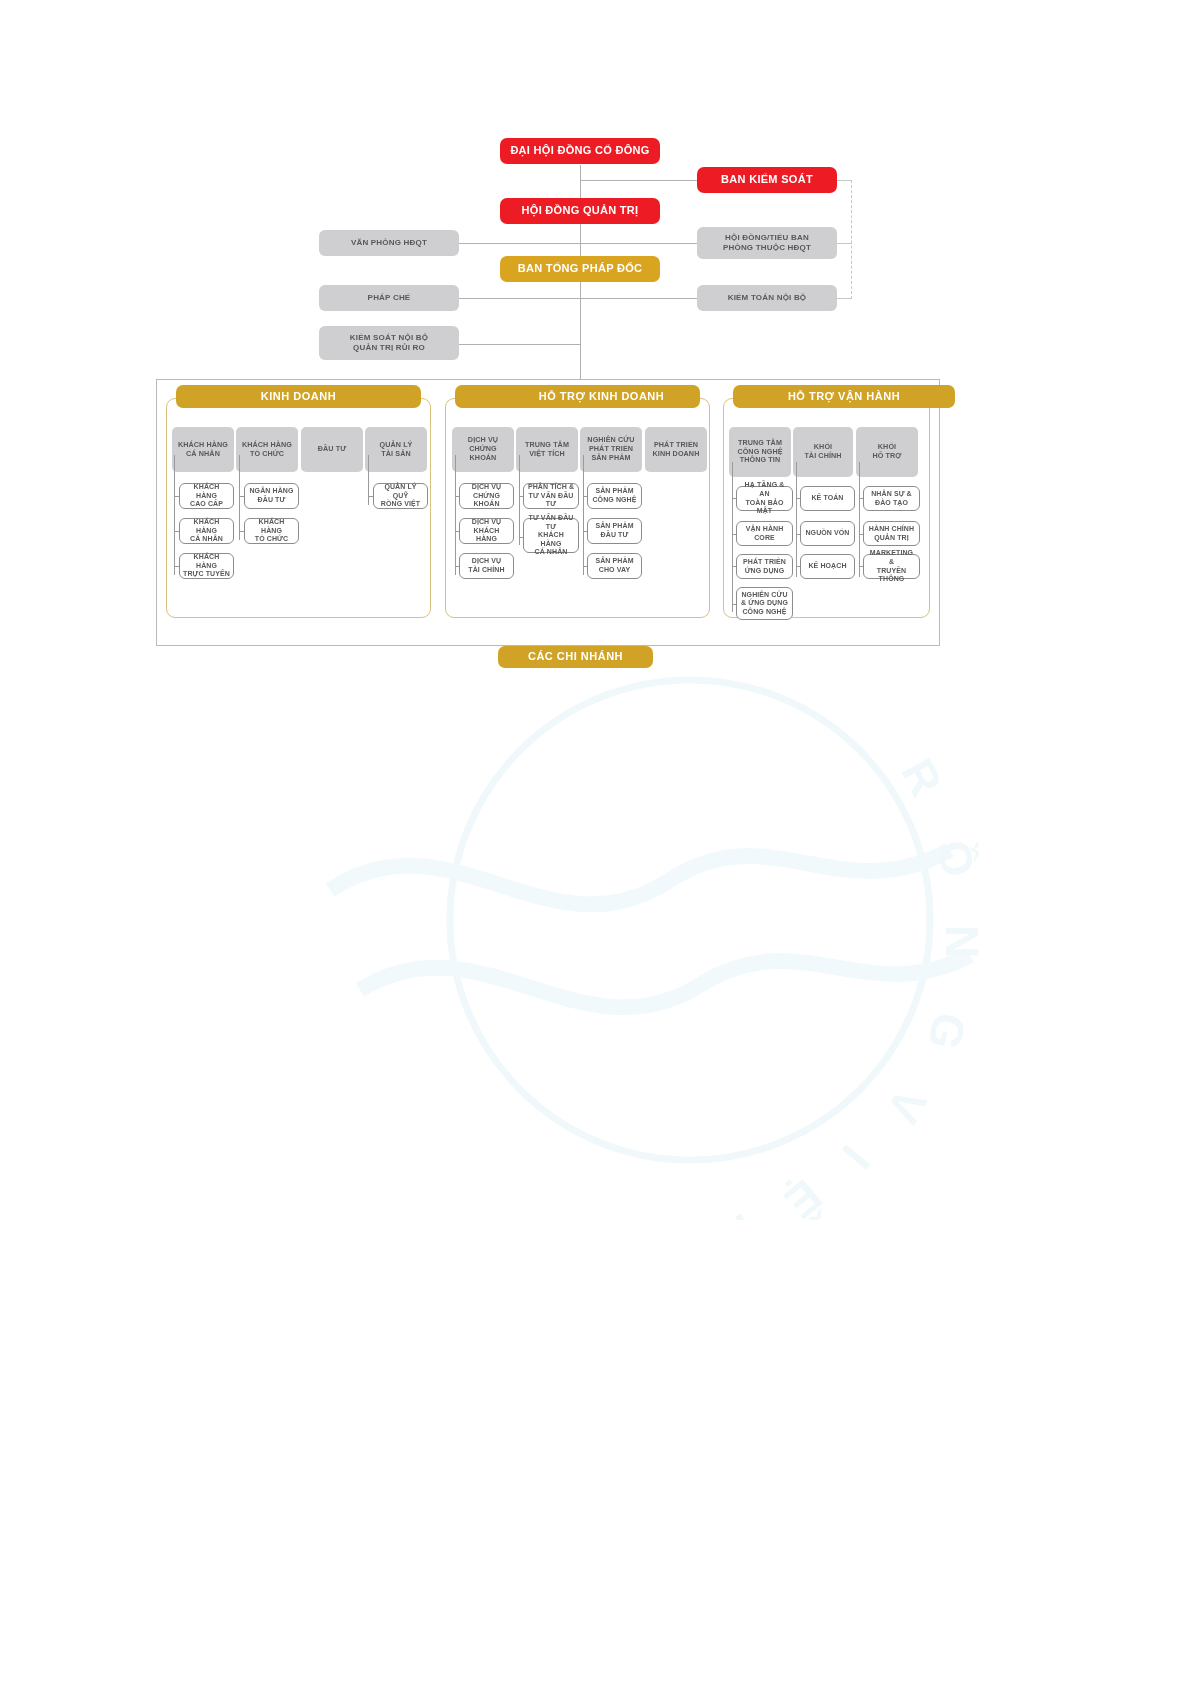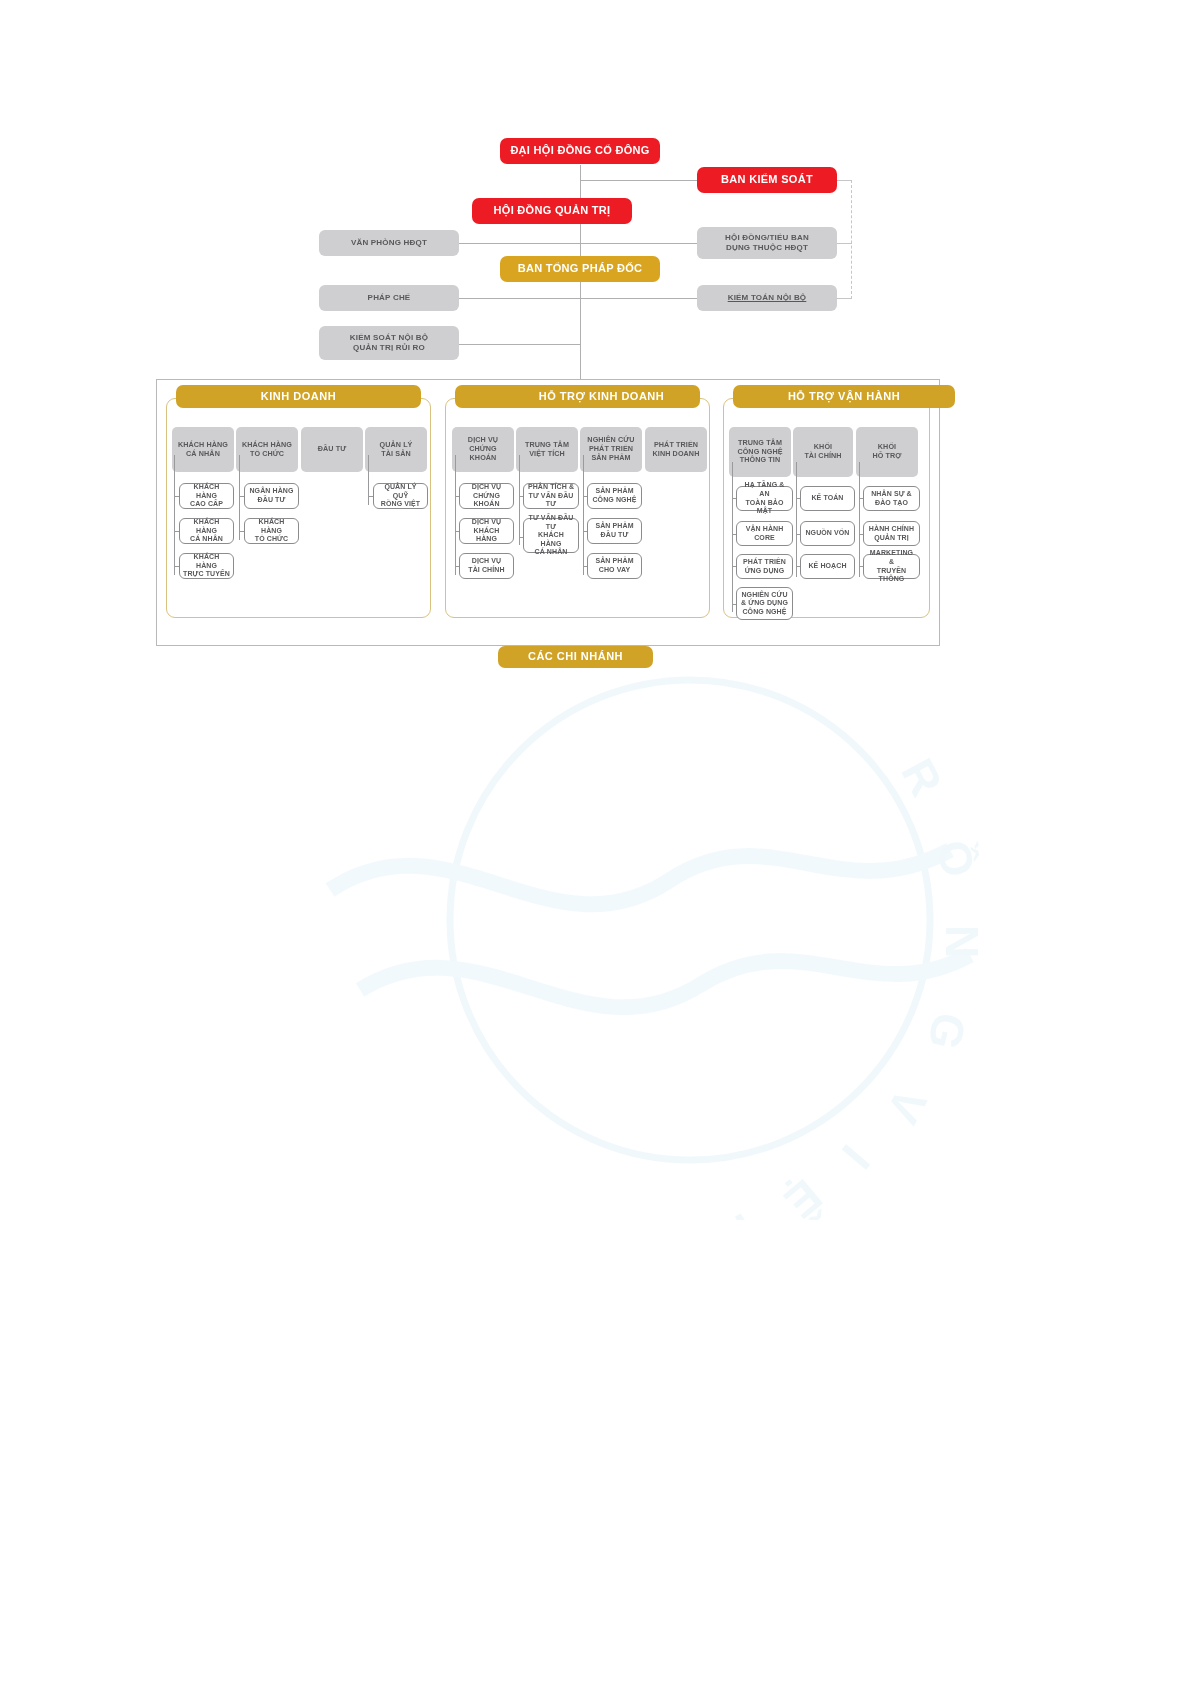--- a/index.html
+++ b/index.html
@@ -112,42 +112,42 @@
   <div class="ln h" style="left:836px;top:298px;width:16px;background:#c6c6c8;"></div>
 
   <div class="node n-red" style="left:500px;top:138px;width:160px;height:26px;">
     <span>ĐẠI HỘI ĐỒNG CỔ ĐÔNG</span>
   </div>
 
   <div class="node n-red" style="left:697px;top:167px;width:140px;height:26px;">
     <span>BAN KIỂM SOÁT</span>
   </div>
 
-  <div class="node n-red" style="left:472px;top:198px;width:160px;height:26px;">
+  <div class="node n-red" style="left:500px;top:198px;width:160px;height:26px;">
     <span>HỘI ĐỒNG QUẢN TRỊ</span>
   </div>
 
   <div class="node n-grey" style="left:319px;top:230px;width:140px;height:26px;">
     <span>VĂN PHÒNG HĐQT</span>
   </div>
 
   <div class="node n-grey" style="left:697px;top:227px;width:140px;height:32px;flex-direction:column;">
     <span>HỘI ĐỒNG/TIỂU BAN</span>
-    <span>DỤNG THUỘC HĐQT</span>
+    <span>PHÒNG THUỘC HĐQT</span>
   </div>
 
   <div class="node n-gold" style="left:500px;top:256px;width:160px;height:26px;">
     <span>BAN TỔNG PHÁP ĐỐC</span>
   </div>
 
   <div class="node n-grey" style="left:319px;top:285px;width:140px;height:26px;">
     <span>PHÁP CHẾ</span>
   </div>
 
-  <div class="node n-grey" style="left:697px;top:285px;width:140px;height:26px;text-decoration:underline;">
+  <div class="node n-grey" style="left:697px;top:285px;width:140px;height:26px;">
     <span>KIỂM TOÁN NỘI BỘ</span>
   </div>
 
   <div class="node n-grey" style="left:319px;top:326px;width:140px;height:34px;flex-direction:column;">
     <span>KIỂM SOÁT NỘI BỘ</span>
     <span>QUẢN TRỊ RỦI RO</span>
   </div>
 
   <div class="outer-frame"></div>
 

